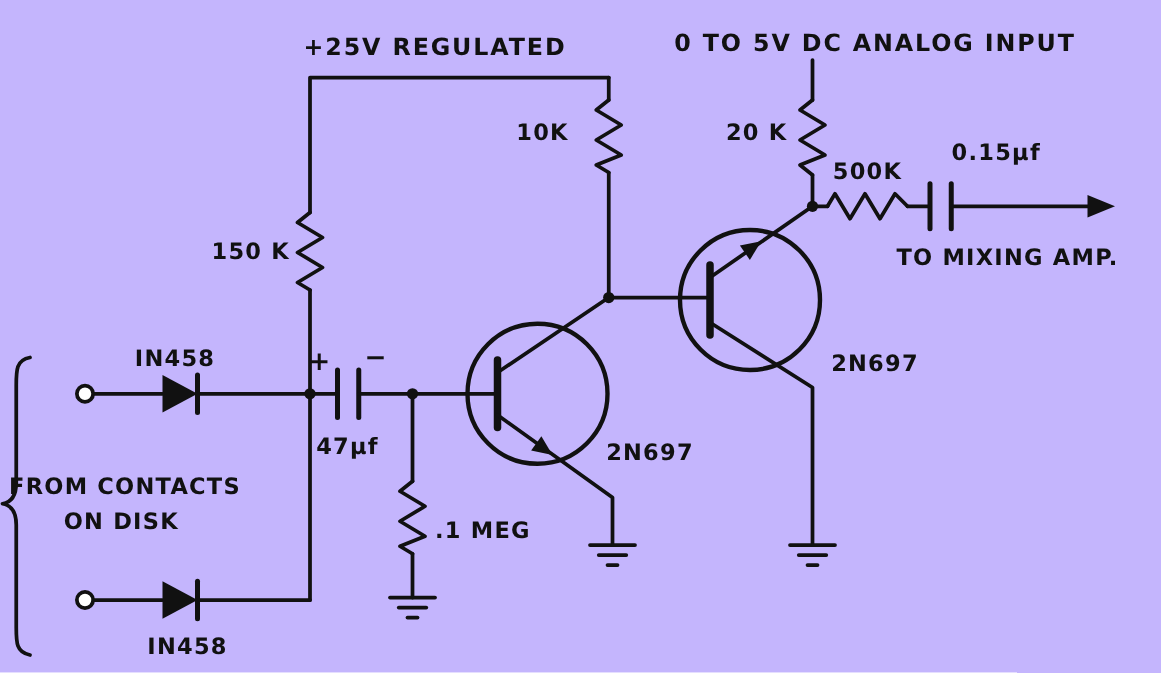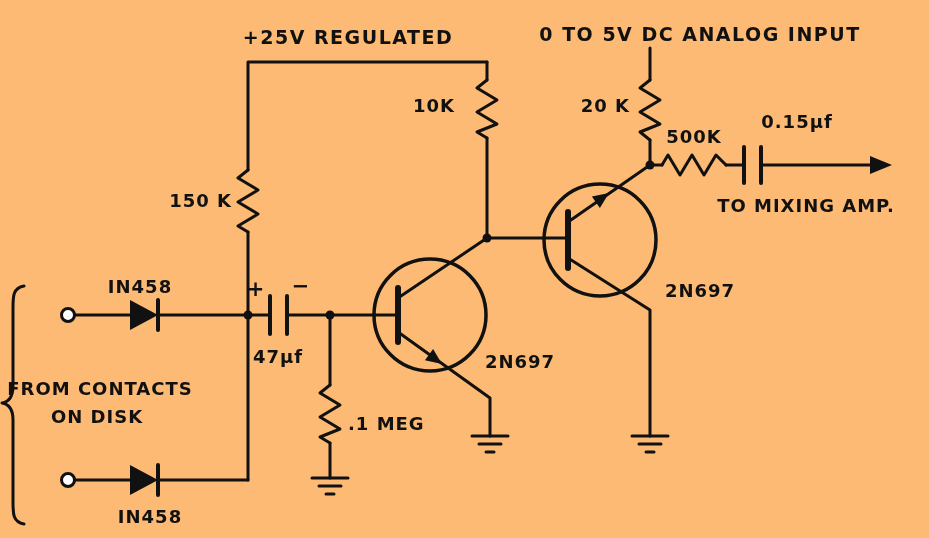--- a/index.html
+++ b/index.html
@@ -8,21 +8,21 @@
     background: #ffffff;
     width: 929px;
     height: 538px;
     overflow: hidden;
     font-family: "DejaVu Sans", sans-serif;
   }
   .canvas-wrap {
     position: relative;
     width: 929px;
     height: 538px;
-    background: #fdba74;
+    background: #c4b5fd;
   }
   svg { display: block; }
   .wire {
     stroke: #111111;
     stroke-width: 3;
     fill: none;
     stroke-linecap: round;
     stroke-linejoin: round;
   }
   .thick {

